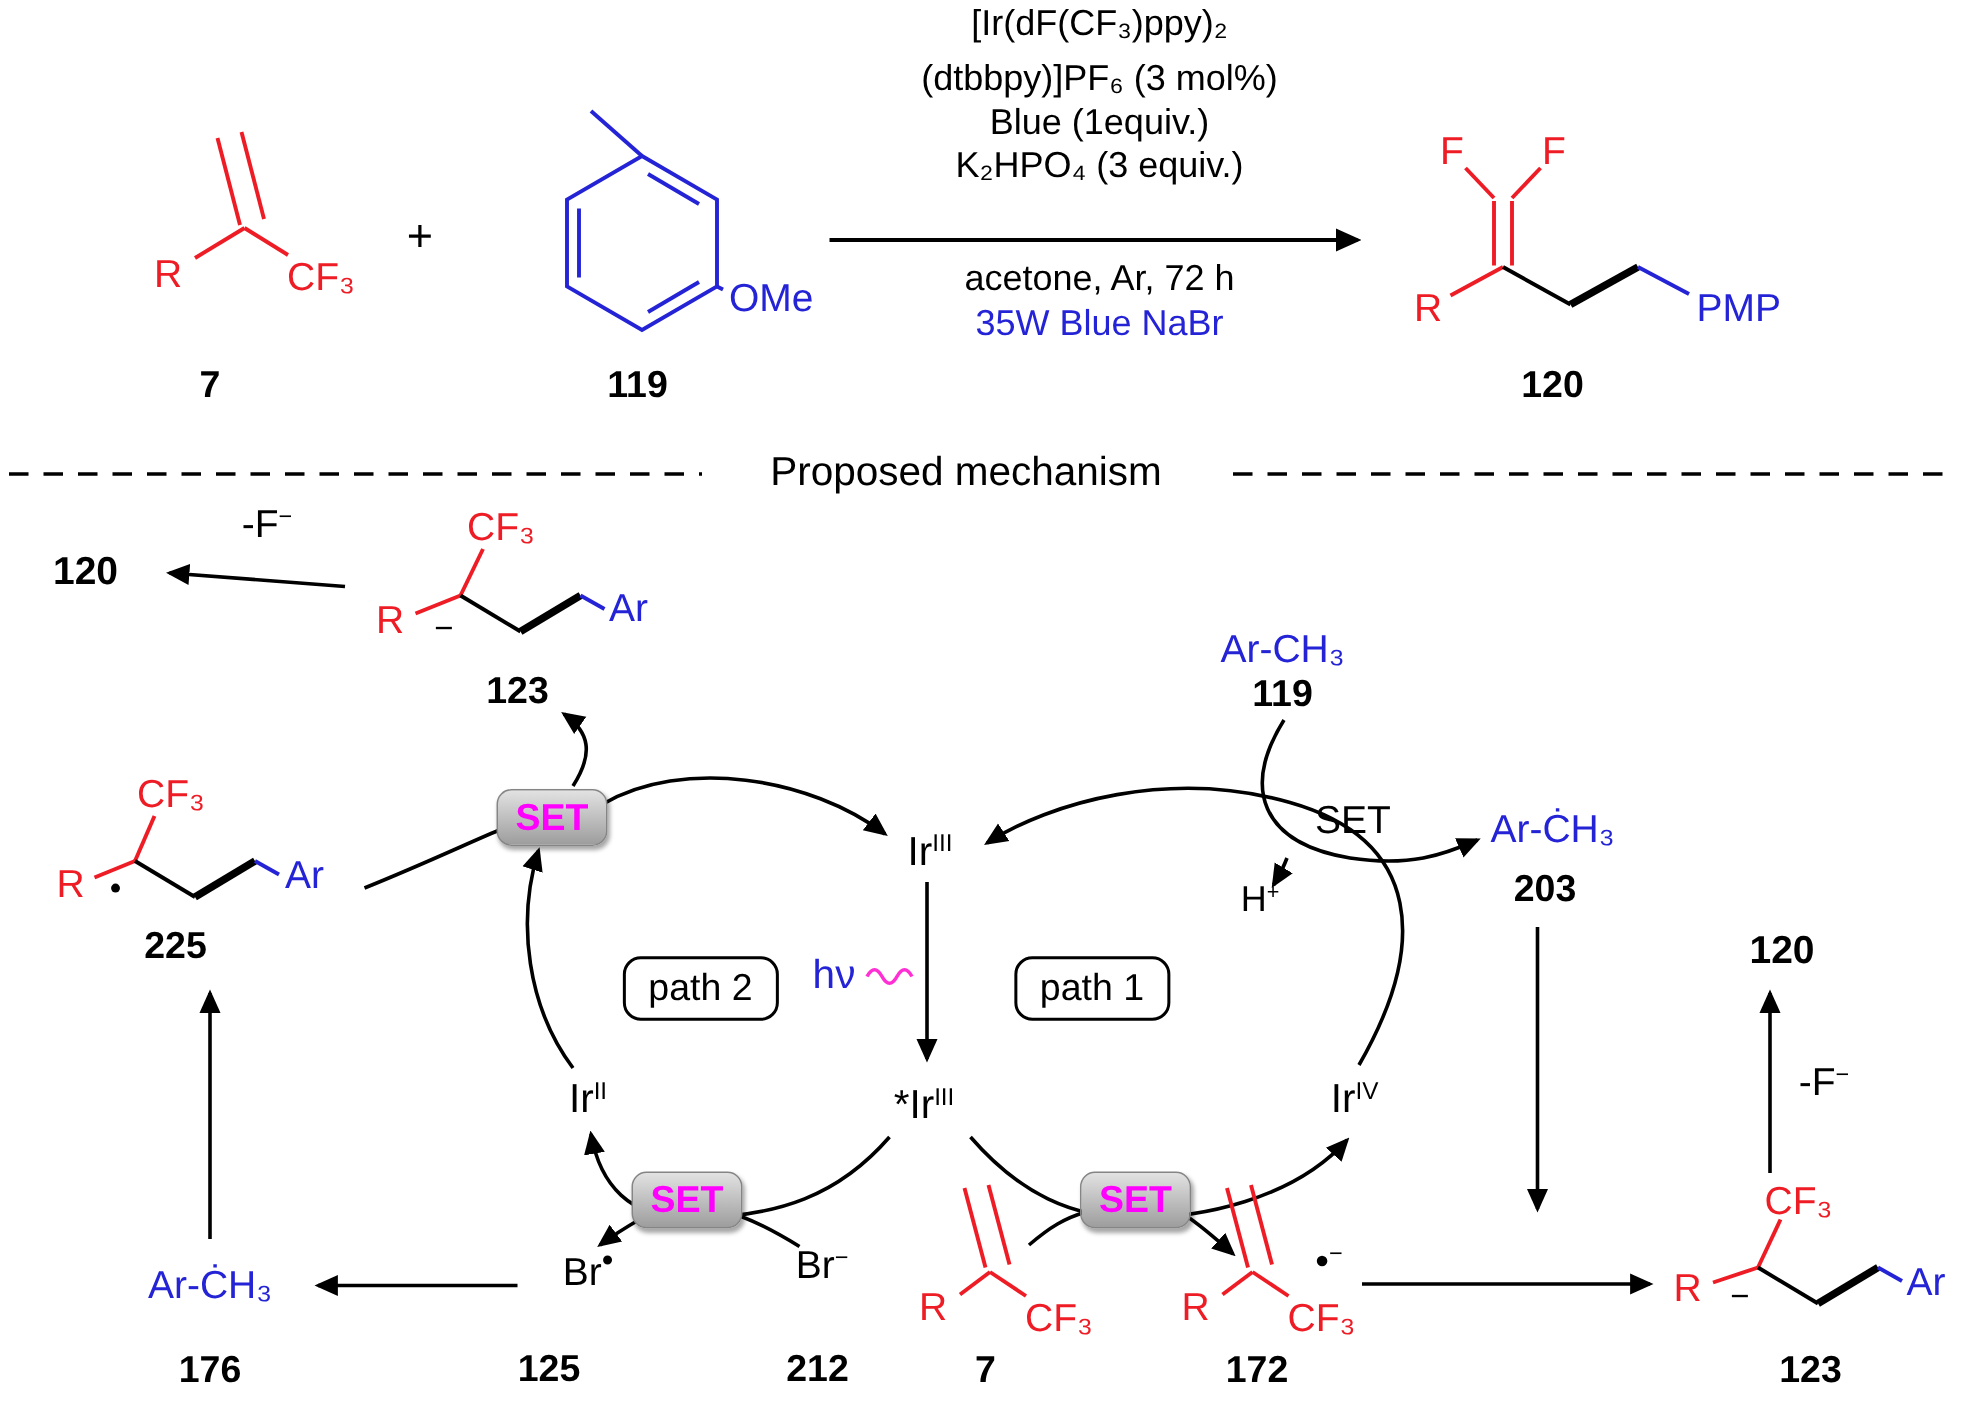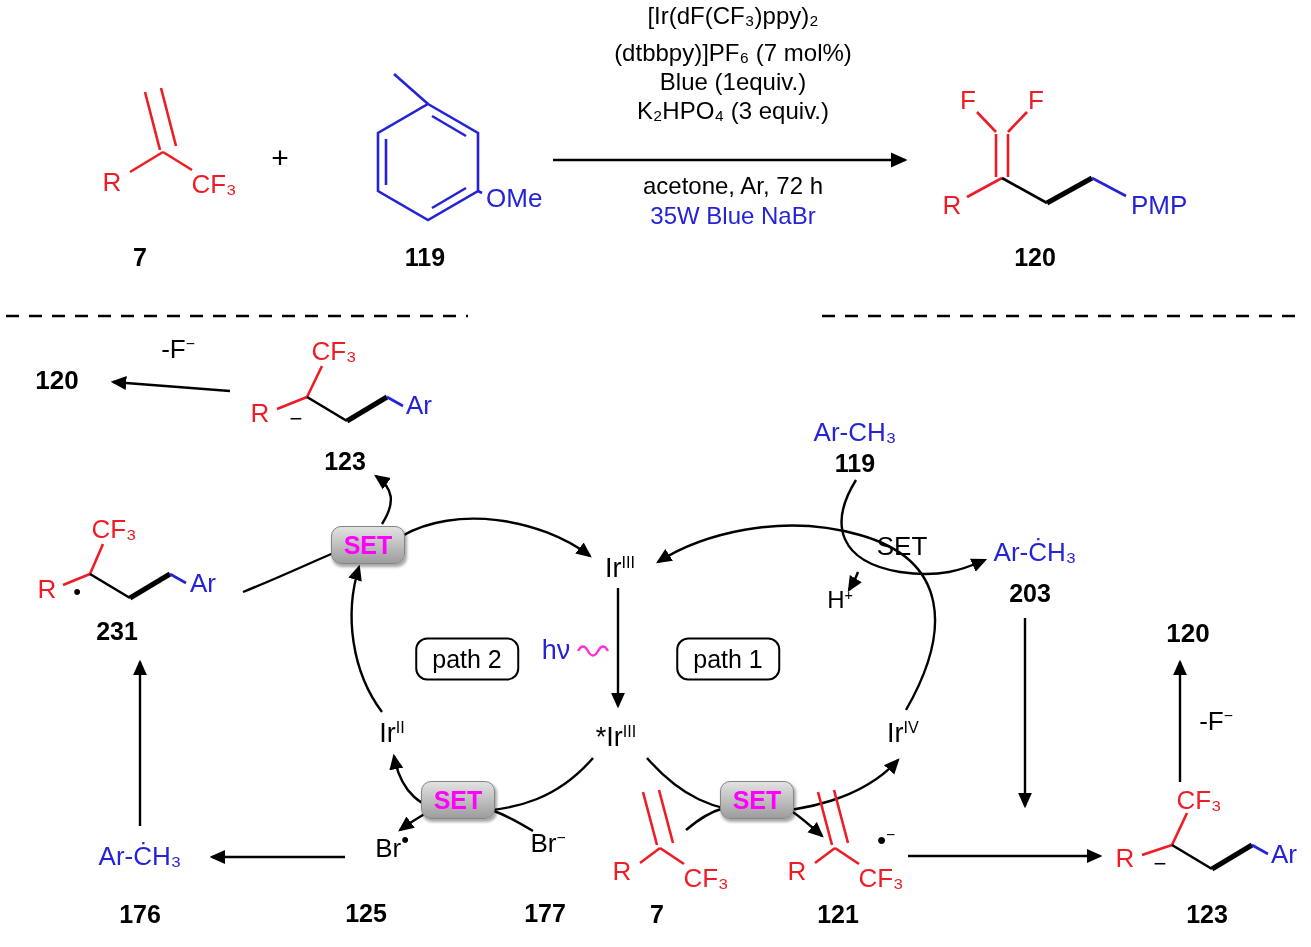--- a/index.html
+++ b/index.html
@@ -146,47 +146,48 @@
   <span class="t chem red" style="left:112px;top:182px">R</span>
   <span class="t chem red" style="left:214px;top:184px">CF₃</span>
   <span class="t id" style="left:140px;top:257px">7</span>
 
   <span class="t plus" style="left:280px;top:158px">+</span>
 
   <span class="tl chem blue" style="left:486px;top:198px">OMe</span>
   <span class="t id" style="left:425px;top:257px">119</span>
 
   <span class="t cond" style="left:733px;top:16px">[Ir(dF(CF₃)ppy)₂</span>
-  <span class="t cond" style="left:733px;top:53px">(dtbbpy)]PF₆ (7 mol%)</span>
+  <span class="t cond" style="left:733px;top:53px">(dtbbpy)]PF₆ (3 mol%)</span>
   <span class="t cond" style="left:733px;top:82px">Blue (1equiv.)</span>
   <span class="t cond" style="left:733px;top:111px">K₂HPO₄ (3 equiv.)</span>
   <span class="t cond" style="left:733px;top:186px">acetone, Ar, 72 h</span>
   <span class="t cond blue" style="left:733px;top:216px">35W Blue NaBr</span>
 
   <span class="t chem red" style="left:968px;top:100px">F</span>
   <span class="t chem red" style="left:1036px;top:100px">F</span>
   <span class="t chem red" style="left:952px;top:205px">R</span>
   <span class="tl chem blue" style="left:1131px;top:205px">PMP</span>
   <span class="t id" style="left:1035px;top:257px">120</span>
 
+  <span class="t big" style="left:644px;top:315px">Proposed mechanism</span>
 
   <span class="t id" style="left:57px;top:380px;font-size:26px">120</span>
   <span class="t chem" style="left:178px;top:349px"><span>-F</span><span class="sup">−</span></span>
 
   <span class="t chem red" style="left:334px;top:351px">CF₃</span>
   <span class="t chem red" style="left:260px;top:413px">R</span>
   <span class="t charge" style="left:296px;top:419px">−</span>
   <span class="tl chem blue" style="left:406px;top:405px">Ar</span>
   <span class="t id" style="left:345px;top:461px">123</span>
 
   <span class="t chem red" style="left:114px;top:529px">CF₃</span>
   <span class="t chem red" style="left:47px;top:589px">R</span>
   <span class="t charge" style="left:77px;top:592px">•</span>
   <span class="tl chem blue" style="left:190px;top:583px">Ar</span>
-  <span class="t id" style="left:117px;top:631px">231</span>
+  <span class="t id" style="left:117px;top:631px">225</span>
 
   <span class="t chem blue" style="left:855px;top:432px">Ar-CH₃</span>
   <span class="t id" style="left:855px;top:463px">119</span>
   <span class="t chem" style="left:902px;top:546px">SET</span>
   <span class="t" style="left:840px;top:600px;font-size:24px"><span>H</span><span class="sup">+</span></span>
   <span class="t chem blue" style="left:1035px;top:552px">Ar-ĊH₃</span>
   <span class="t id" style="left:1030px;top:593px">203</span>
 
   <span class="t id" style="left:1188px;top:633px;font-size:26px">120</span>
   <span class="t chem" style="left:1216px;top:721px"><span>-F</span><span class="sup">−</span></span>
@@ -211,30 +212,30 @@
       <span>SET</span>
     </div>
 
   <span class="t chem blue" style="left:140px;top:856px">Ar-ĊH₃</span>
   <span class="t id" style="left:140px;top:914px">176</span>
 
   <span class="t chem" style="left:392px;top:845px"><span>Br</span><span class="dotsup">•</span></span>
   <span class="t id" style="left:366px;top:913px">125</span>
 
   <span class="t chem" style="left:548px;top:843px"><span>Br</span><span class="sup">−</span></span>
-  <span class="t id" style="left:545px;top:913px">177</span>
+  <span class="t id" style="left:545px;top:913px">212</span>
 
   <span class="t chem red" style="left:622px;top:871px">R</span>
   <span class="t chem red" style="left:706px;top:878px">CF₃</span>
   <span class="t id" style="left:657px;top:914px">7</span>
 
   <span class="t chem red" style="left:797px;top:871px">R</span>
   <span class="t chem red" style="left:881px;top:878px">CF₃</span>
   <span class="t chem" style="left:886px;top:840px"><span>•</span><span class="sup">−</span></span>
-  <span class="t id" style="left:838px;top:914px">121</span>
+  <span class="t id" style="left:838px;top:914px">172</span>
 
   <span class="t chem red" style="left:1199px;top:800px">CF₃</span>
   <span class="t chem red" style="left:1125px;top:858px">R</span>
   <span class="t charge" style="left:1160px;top:864px">−</span>
   <span class="tl chem blue" style="left:1271px;top:854px">Ar</span>
   <span class="t id" style="left:1207px;top:914px">123</span>
 
 </div>
 
 </body></html>

